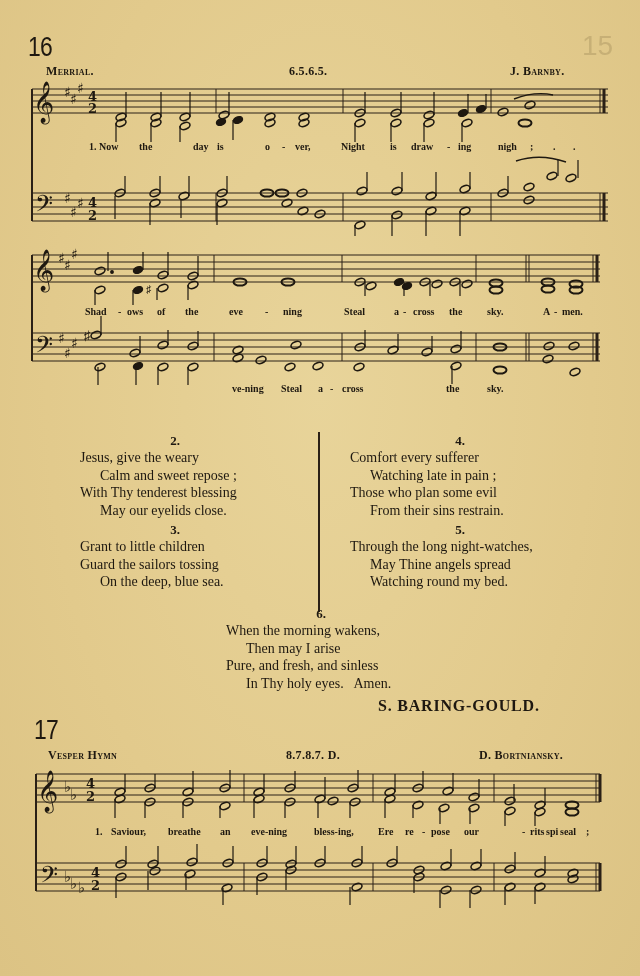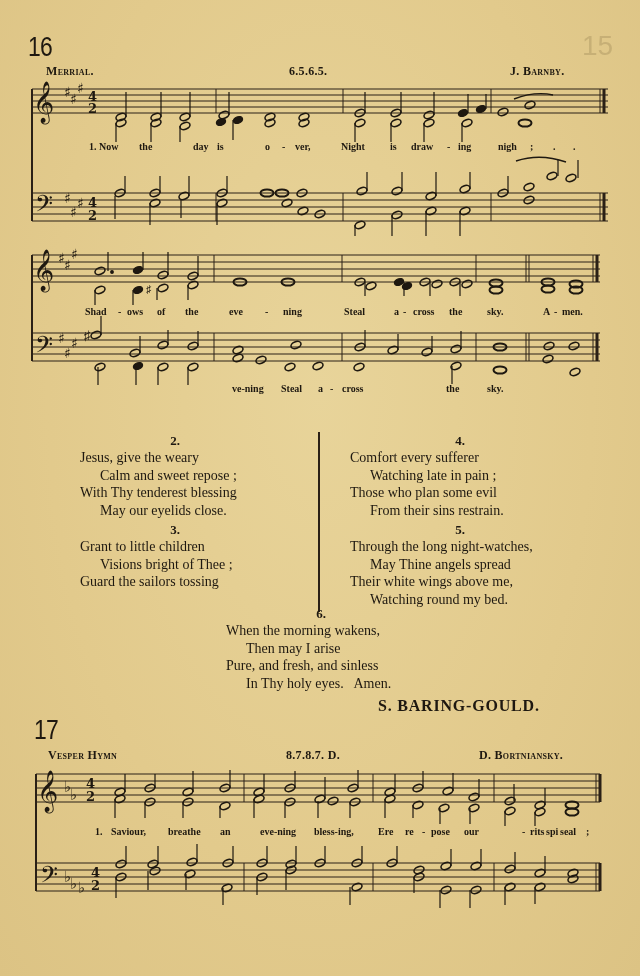--- a/index.html
+++ b/index.html
@@ -510,35 +510,34 @@
 <div class="abs" style="left:80px;top:433px;width:220px;">
   <div class="verse-num" style="width:190px;">2.</div>
   <div class="verse-line">Jesus, give the weary</div>
   <div class="verse-line indent">Calm and sweet repose ;</div>
   <div class="verse-line">With Thy tenderest blessing</div>
   <div class="verse-line indent">May our eyelids close.</div>
 </div>
 <div class="abs" style="left:80px;top:522px;width:220px;">
   <div class="verse-num" style="width:190px;">3.</div>
   <div class="verse-line">Grant to little children</div>
-  <div class="verse-line indent">Visions bright of Thee ;</div>
   <div class="verse-line">Guard the sailors tossing</div>
+  <div class="verse-line indent">On the deep, blue sea.</div>
 </div>
 <div class="abs" style="left:350px;top:433px;width:240px;">
   <div class="verse-num" style="width:220px;">4.</div>
   <div class="verse-line">Comfort every sufferer</div>
   <div class="verse-line indent">Watching late in pain ;</div>
   <div class="verse-line">Those who plan some evil</div>
   <div class="verse-line indent">From their sins restrain.</div>
 </div>
 <div class="abs" style="left:350px;top:522px;width:240px;">
   <div class="verse-num" style="width:220px;">5.</div>
   <div class="verse-line">Through the long night-watches,</div>
   <div class="verse-line indent">May Thine angels spread</div>
-  <div class="verse-line">Their white wings above me,</div>
   <div class="verse-line indent">Watching round my bed.</div>
 </div>
 <div class="abs" style="left:226px;top:606px;width:240px;">
   <div class="verse-num" style="width:190px;">6.</div>
   <div class="verse-line">When the morning wakens,</div>
   <div class="verse-line indent">Then may I arise</div>
   <div class="verse-line">Pure, and fresh, and sinless</div>
   <div class="verse-line indent" style="white-space:pre;">In Thy holy eyes.   Amen.</div>
 </div>
 <div class="abs author" style="left:378px;top:697px;">S. BARING-GOULD.</div>
@@ -546,21 +545,21 @@
 <div class="abs hymn-number" style="left:34px;top:715px;">17</div>
 <div class="abs tune-meta" style="left:48px;top:748px;">Vesper Hymn</div>
 <div class="abs tune-meta" style="left:286px;top:748px;">8.7.8.7. D.</div>
 <div class="abs tune-meta" style="left:479px;top:748px;">D. Bortniansky.</div>
 
 <div>
   <span class="abs lyric" style="left:95px;top:826px;">1.</span>
   <span class="abs lyric" style="left:111px;top:826px;">Saviour,</span>
   <span class="abs lyric" style="left:168px;top:826px;">breathe</span>
   <span class="abs lyric" style="left:220px;top:826px;">an</span>
-  <span class="abs lyric" style="left:260px;top:826px;">eve-ning</span>
+  <span class="abs lyric" style="left:251px;top:826px;">eve-ning</span>
   <span class="abs lyric" style="left:314px;top:826px;">bless-ing,</span>
   <span class="abs lyric" style="left:378px;top:826px;">Ere</span>
   <span class="abs lyric" style="left:405px;top:826px;">re</span>
   <span class="abs lyric" style="left:422px;top:826px;">-</span>
   <span class="abs lyric" style="left:431px;top:826px;">pose</span>
   <span class="abs lyric" style="left:436px;top:826px;margin-left:28px;">our</span>
   <span class="abs lyric" style="left:502px;top:826px;margin-left:44px;">spi</span>
   <span class="abs lyric" style="left:522px;top:826px;">-</span>
   <span class="abs lyric" style="left:530px;top:826px;">rits</span>
   <span class="abs lyric" style="left:560px;top:826px;">seal</span>

